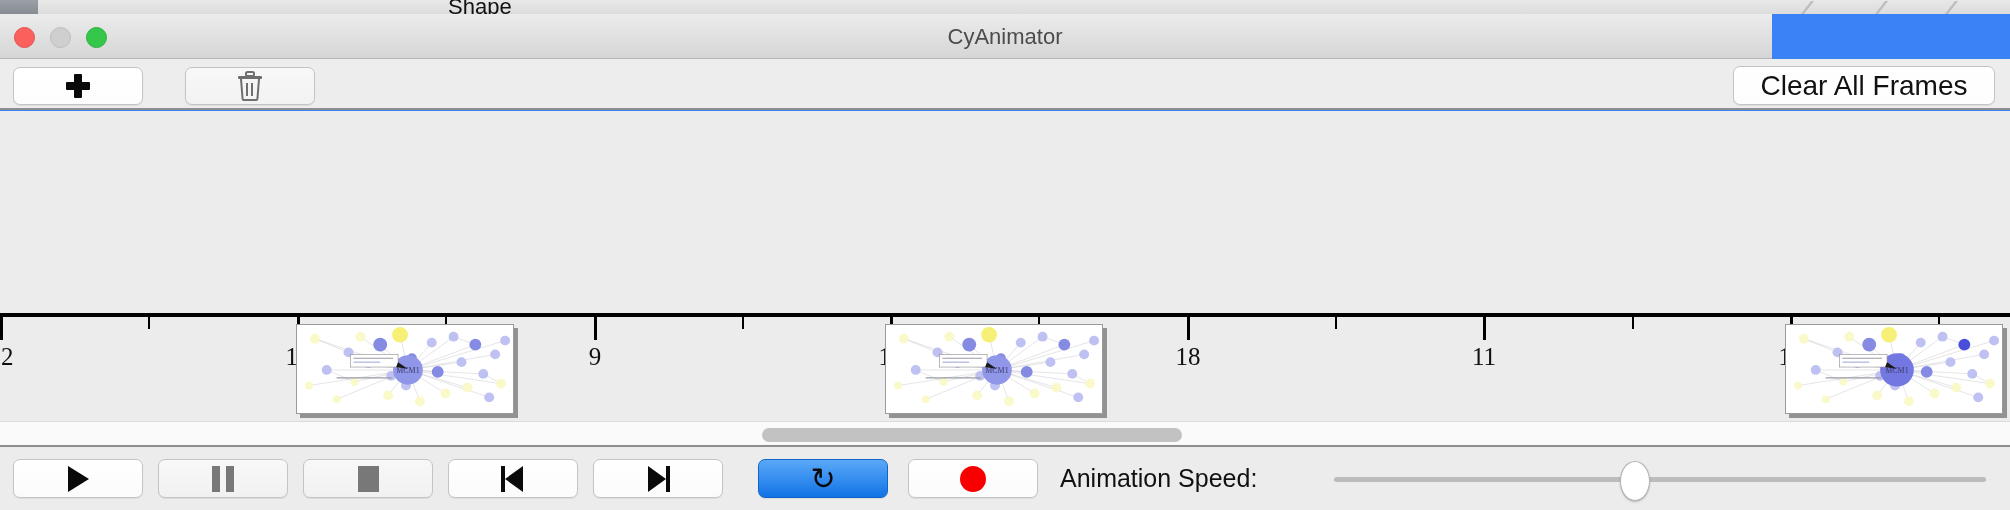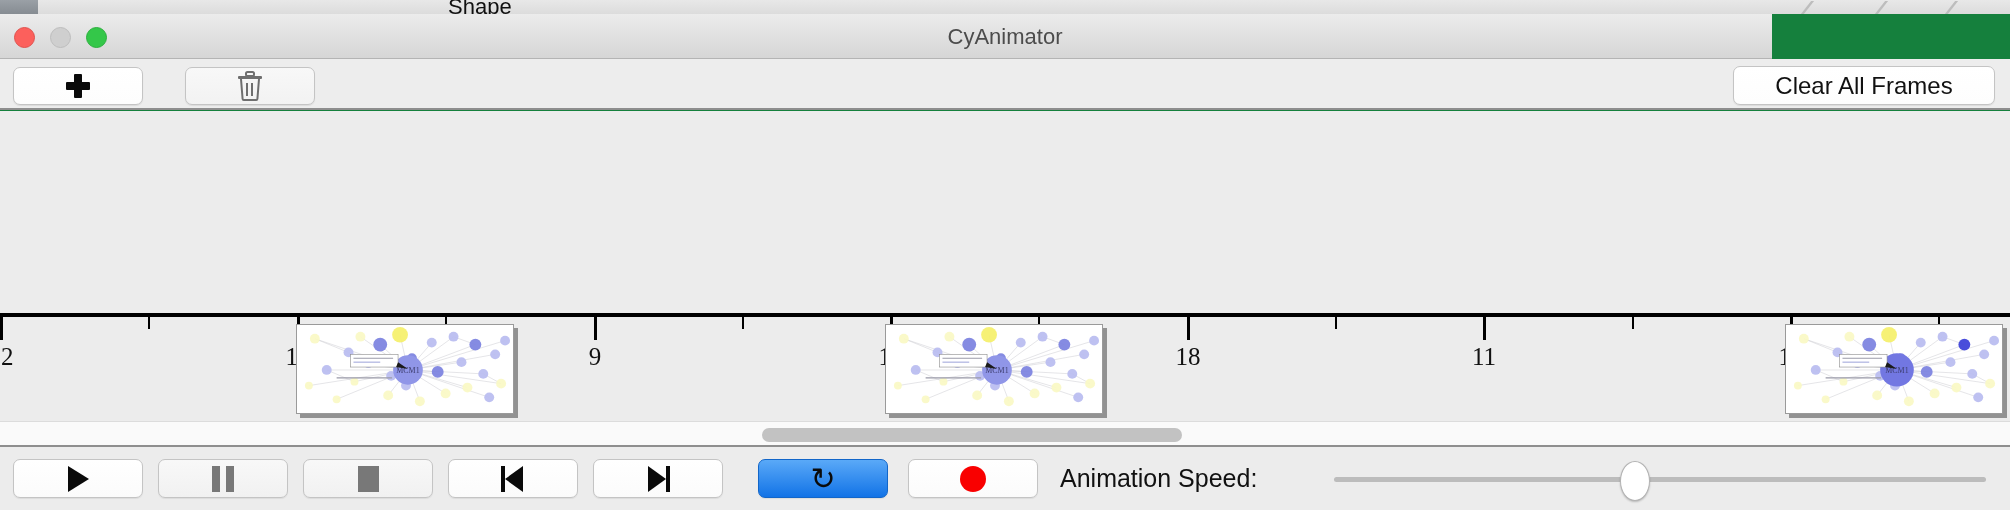--- a/index.html
+++ b/index.html
@@ -8,21 +8,21 @@
     background: #ffffff;
   }
   body {
     font-family: "Liberation Sans", sans-serif;
   }
   #app {
     position: relative;
     width: 2010px;
     height: 510px;
     overflow: hidden;
-    background: #15803d;
+    background: #3b82f6;
   }
 
   
   .bg-strip {
     position: absolute;
     left: 0; top: 0;
     width: 2010px; height: 14px;
     background: #f3f3f3;
     overflow: hidden;
   }
@@ -101,21 +101,21 @@
     align-items: center;
     justify-content: center;
   }
   .tbtn.muted {
     background: linear-gradient(#f8f8f8, #f2f2f2);
   }
   .tbtn.add   { left: 13px;  top: 8px; width: 130px; height: 38px; }
   .tbtn.del   { left: 185px; top: 8px; width: 130px; height: 38px; }
   .tbtn.clear {
     left: 1733px; top: 7px; width: 262px; height: 39px;
-    font-size: 24px; color: #111;
+    font-size: 28px; color: #111;
     font-family: "Liberation Sans", sans-serif;
   }
   .plus-icon {
     position: relative;
     width: 26px; height: 26px;
   }
   .plus-icon::before, .plus-icon::after {
     content: "";
     position: absolute;
     background: #0a0a0a;

